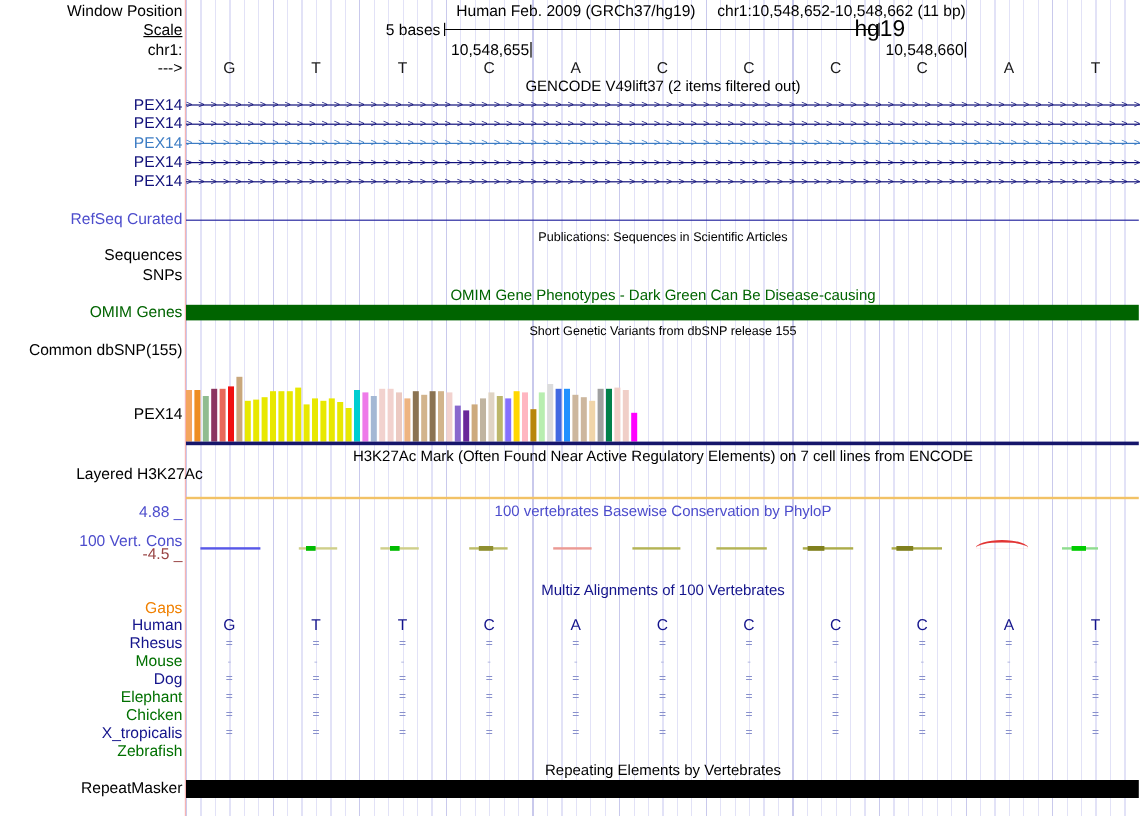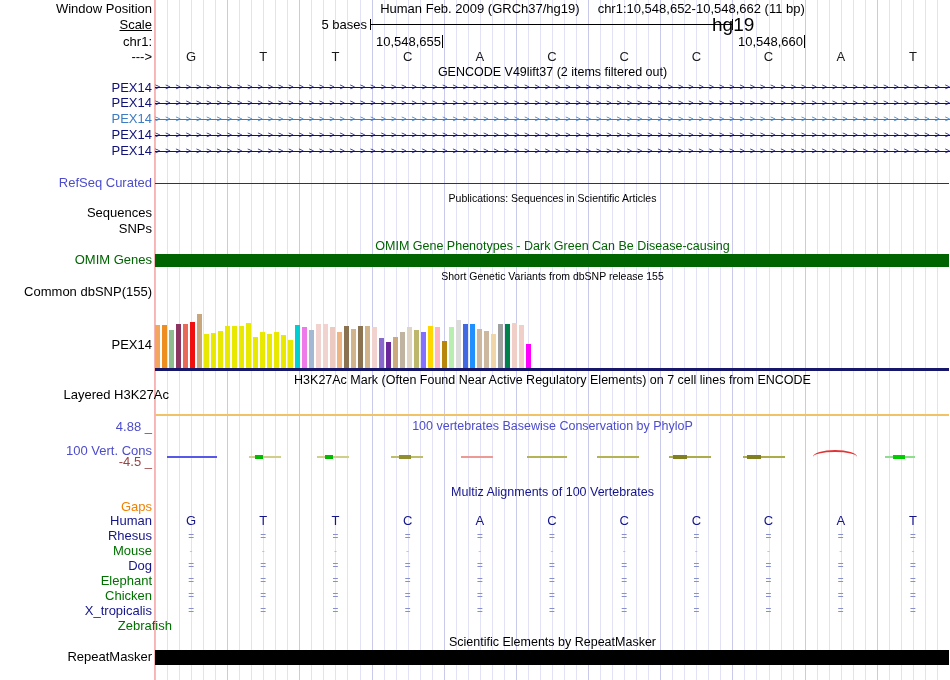--- a/index.html
+++ b/index.html
@@ -54,21 +54,21 @@
   <div class="rnum" style="left:300px;top:35px;width:143px"><span>10,548,655</span><span class="tick"></span></div>
   <div class="rnum" style="left:662px;top:35px;width:143px"><span>10,548,660</span><span class="tick"></span></div>
 
   <div class="title" style="top:66px">GENCODE V49lift37 (2 items filtered out)</div>
   <div class="title small" style="top:193px">Publications: Sequences in Scientific Articles</div>
   <div class="title" style="top:240px;color:#006400">OMIM Gene Phenotypes - Dark Green Can Be Disease-causing</div>
   <div class="title small" style="top:271px">Short Genetic Variants from dbSNP release 155</div>
   <div class="title" style="top:374px">H3K27Ac Mark (Often Found Near Active Regulatory Elements) on 7 cell lines from ENCODE</div>
   <div class="title" style="top:420px;color:#4c4ccc">100 vertebrates Basewise Conservation by PhyloP</div>
   <div class="title" style="top:486px;color:#14148c">Multiz Alignments of 100 Vertebrates</div>
-  <div class="title" style="top:636px">Scientific Elements by RepeatMasker</div>
+  <div class="title" style="top:636px">Repeating Elements by Vertebrates</div>
 <div class="lbl" style="top: 2px; color: rgb(0, 0, 0);">Window Position</div>
     <div class="lbl" style="top: 18px; color: rgb(0, 0, 0); text-decoration: underline;">Scale</div>
     <div class="lbl" style="top: 35px; color: rgb(0, 0, 0);">chr1:</div>
     <div class="lbl" style="top: 50px; color: rgb(0, 0, 0);">---&gt;</div>
     <div class="lbl" style="top: 81px; color: rgb(16, 16, 122);">PEX14</div>
     <div class="lbl" style="top: 96px; color: rgb(16, 16, 122);">PEX14</div>
     <div class="lbl" style="top: 112px; color: rgb(60, 124, 196);">PEX14</div>
     <div class="lbl" style="top: 128px; color: rgb(16, 16, 122);">PEX14</div>
     <div class="lbl" style="top: 144px; color: rgb(16, 16, 122);">PEX14</div>
     <div class="lbl" style="top: 176px; color: rgb(76, 76, 204);">RefSeq Curated</div>
@@ -82,21 +82,21 @@
     <div class="lbl" style="top: 444px; color: rgb(76, 76, 204);">100 Vert. Cons</div>
     <div class="lbl" style="top: 455px; color: rgb(153, 68, 68);">-4.5 _</div>
     <div class="lbl" style="top: 500px; color: rgb(240, 128, 0);">Gaps</div>
     <div class="lbl" style="top: 514px; color: rgb(20, 20, 140);">Human</div>
     <div class="lbl" style="top: 529px; color: rgb(20, 20, 140);">Rhesus</div>
     <div class="lbl" style="top: 544px; color: rgb(0, 112, 0);">Mouse</div>
     <div class="lbl" style="top: 559px; color: rgb(20, 20, 140);">Dog</div>
     <div class="lbl" style="top: 574px; color: rgb(0, 112, 0);">Elephant</div>
     <div class="lbl" style="top: 589px; color: rgb(0, 112, 0);">Chicken</div>
     <div class="lbl" style="top: 604px; color: rgb(20, 20, 140);">X_tropicalis</div>
-    <div class="lbl" style="top: 619px; color: rgb(0, 112, 0); padding-left: 20px;">Zebrafish</div>
+    <div class="lbl" style="top: 619px; color: rgb(0, 112, 0);">Zebrafish</div>
     <div class="lbl" style="top: 650px; color: rgb(0, 0, 0);">RepeatMasker</div>
     <div class="base" style="left: 155px; width: 72.1818px; top: 50px;">G</div>
     <div class="base" style="left: 227.182px; width: 72.1818px; top: 50px;">T</div>
     <div class="base" style="left: 299.364px; width: 72.1818px; top: 50px;">T</div>
     <div class="base" style="left: 371.545px; width: 72.1818px; top: 50px;">C</div>
     <div class="base" style="left: 443.727px; width: 72.1818px; top: 50px;">A</div>
     <div class="base" style="left: 515.909px; width: 72.1818px; top: 50px;">C</div>
     <div class="base" style="left: 588.091px; width: 72.1818px; top: 50px;">C</div>
     <div class="base" style="left: 660.273px; width: 72.1818px; top: 50px;">C</div>
     <div class="base" style="left: 732.455px; width: 72.1818px; top: 50px;">C</div>

